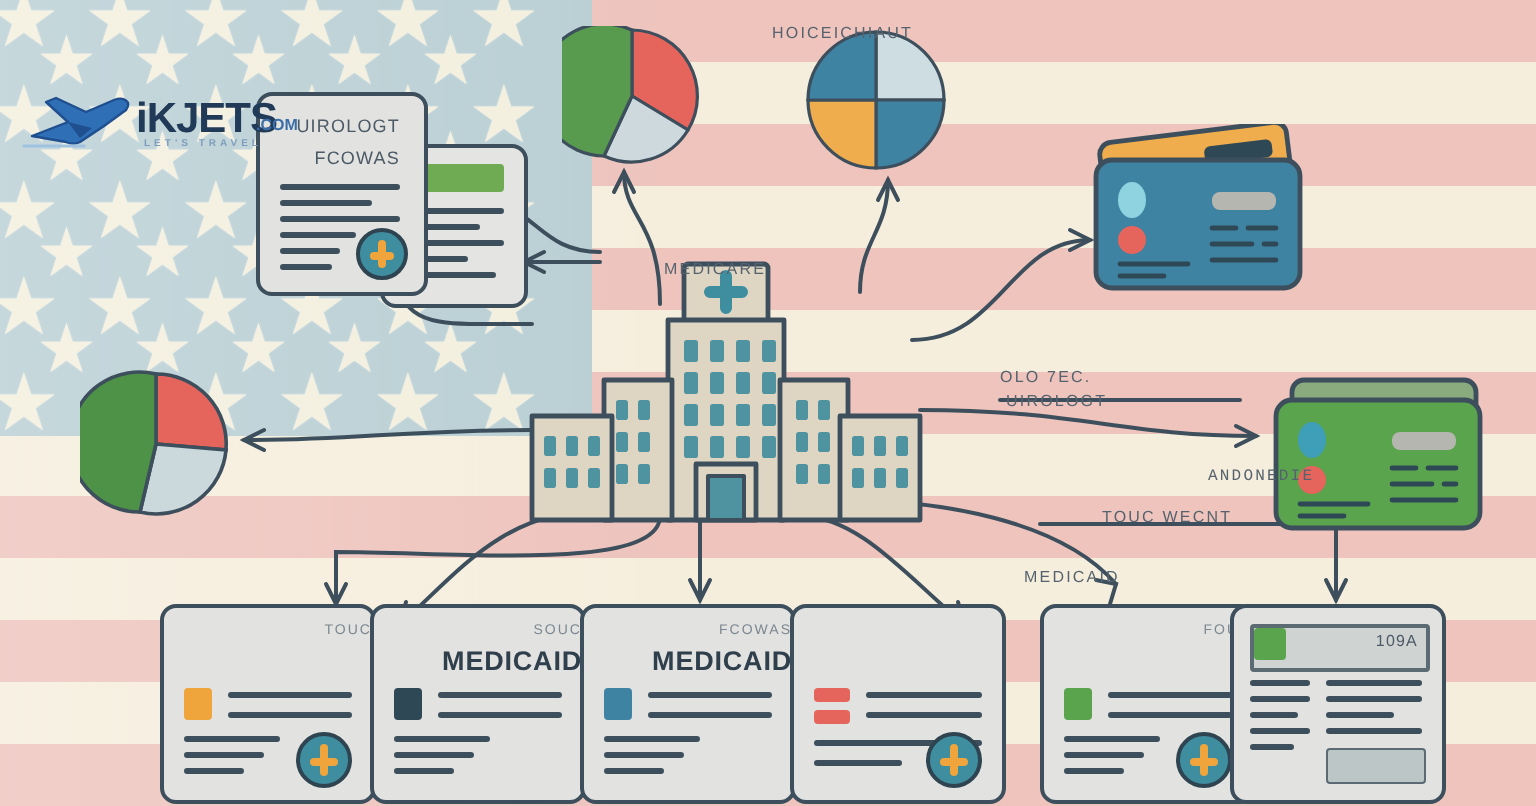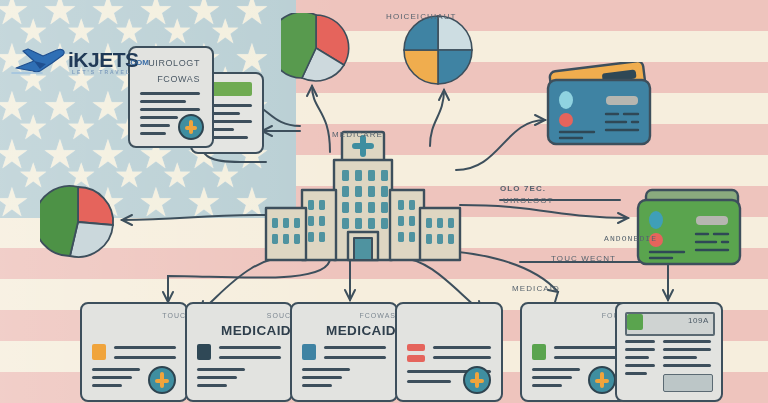--- a/index.html
+++ b/index.html
@@ -368,21 +368,21 @@
         <div class="docline" style="left:46px;top:44px;width:48px;"></div>
         <div class="docline" style="left:46px;top:52px;width:34px;"></div>
         <div class="docline" style="left:46px;top:60px;width:48px;"></div>
         <div class="swatch" style="left:46px;top:70px;width:48px;height:16px;background:#bcc6c7;border:1.5px solid #5b6a73;"></div>
       </div>
     </div>
 
   <div id="labels">
       <div class="conn" style="left: 386px; top: 12px;">HOICEICHIAUT</div>
       <div class="conn" style="left: 332px; top: 130px;">MEDICARE</div>
-      <div class="conn" style="left: 500px; top: 184px; font-weight: bold;">OLO 7EC.</div>
+      <div class="conn" style="left: 500px; top: 184px;">OLO 7EC.</div>
       <div class="conn" style="left: 503px; top: 196px;">UIROLOGT</div>
       <div class="conn" style="left: 604px; top: 234px; font-family: Liberation Mono, monospace;">ANDONEDIE</div>
       <div class="conn" style="left: 551px; top: 254px;">TOUC WECNT</div>
       <div class="conn" style="left: 512px; top: 284px;">MEDICAID</div>
     </div>
 
   <div id="logo">
     <svg class="abs" style="left:0;top:2px" width="58" height="30" viewBox="0 0 58 30">
       <path d="M6 24 L24 17 L13 7 L18 5 L33 12 L47 6 C52 4 56 7 53 11 L42 19 L30 27 C28 28 25 28 23 27 Z" fill="#2f6fb5" stroke="#1f4f8f" stroke-width="1.2" stroke-linejoin="round"></path>
       <path d="M24 17 L36 20 L30 25 Z" fill="#1f4f8f"></path>

